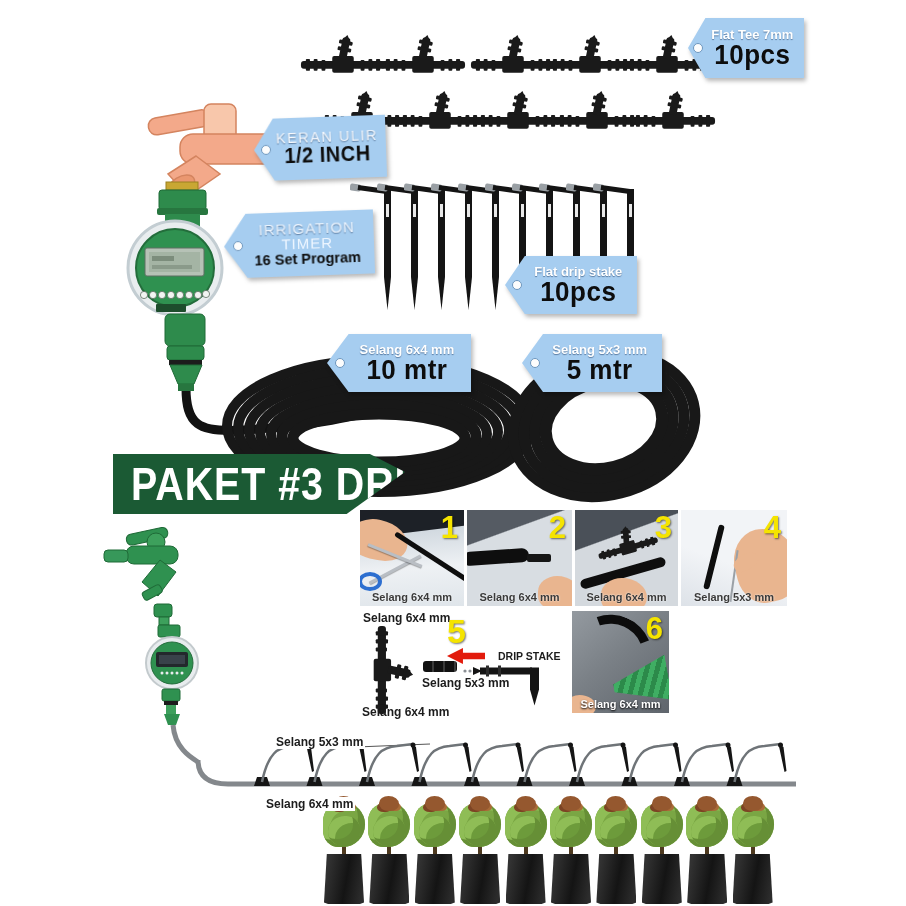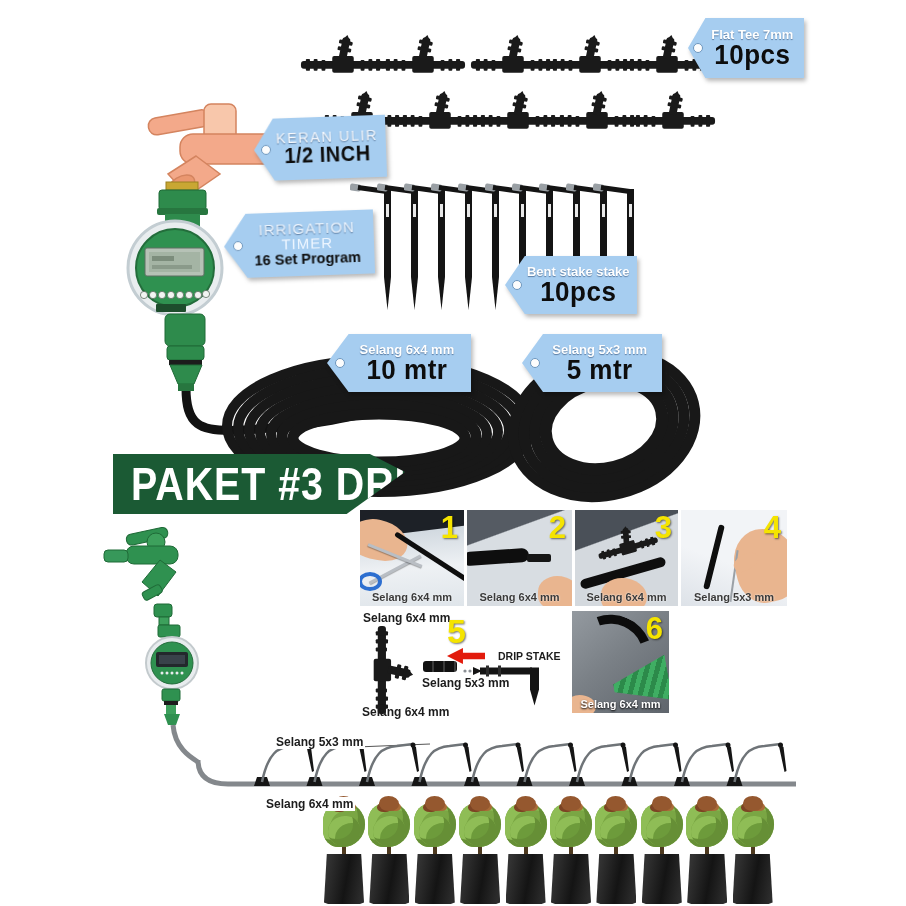--- a/index.html
+++ b/index.html
@@ -357,21 +357,21 @@
       <div class="tag-hole"></div>
       <div class="tag-l1">IRRIGATION</div>
       <div class="tag-l2">TIMER</div>
       <div class="tag-l3">16 Set Program</div>
     </div>
   </div>
 
   <div class="tag" style="left:505px;top:256px;width:132px;height:58px">
     <div class="tag-shape">
       <div class="tag-hole"></div>
-      <div class="tag-l1">Bent stake stake</div>
+      <div class="tag-l1">Flat drip stake</div>
       <div class="tag-l2">10pcs</div>
     </div>
   </div>
 
   <div class="tag" style="left:327px;top:334px;width:144px;height:58px">
     <div class="tag-shape">
       <div class="tag-hole"></div>
       <div class="tag-l1">Selang 6x4 mm</div>
       <div class="tag-l2">10 mtr</div>
     </div>

